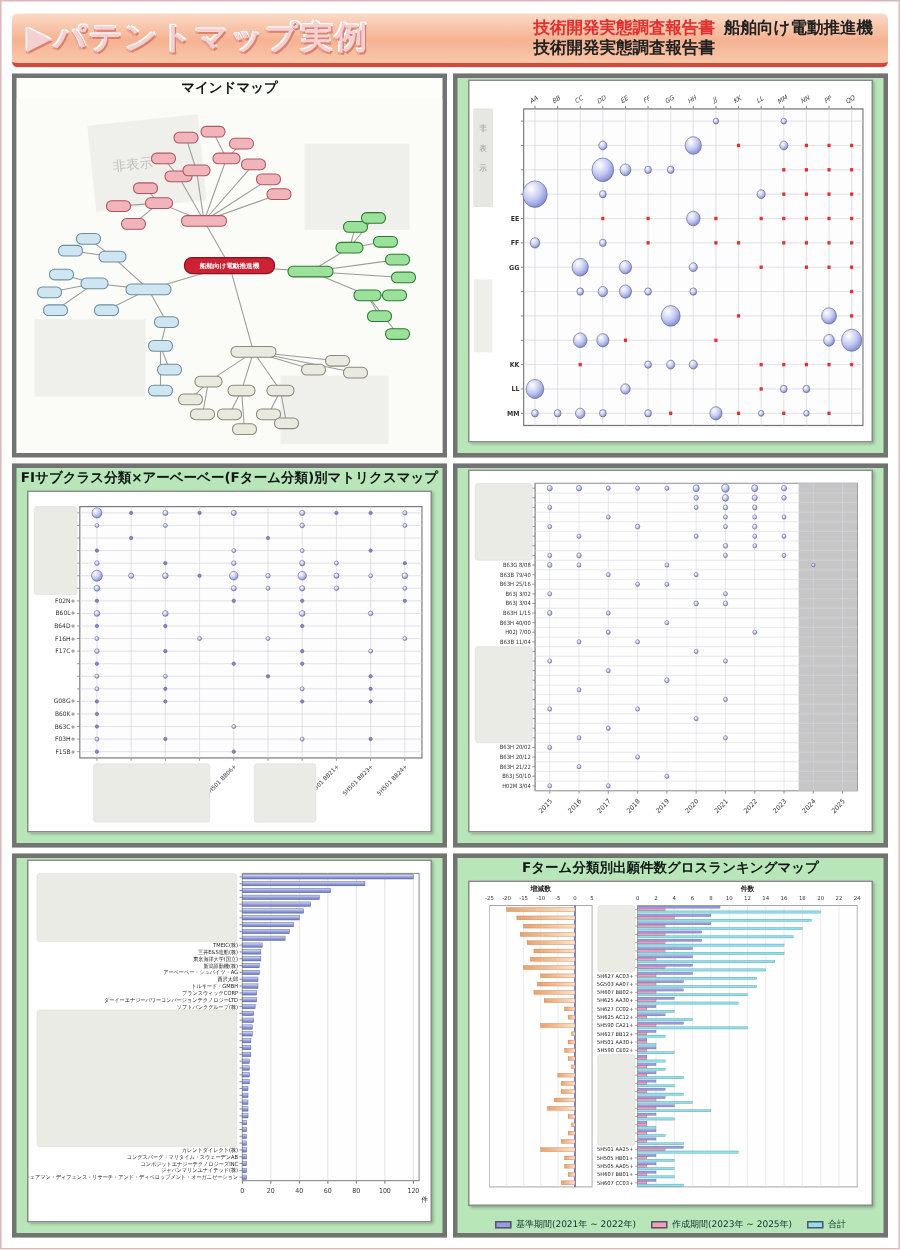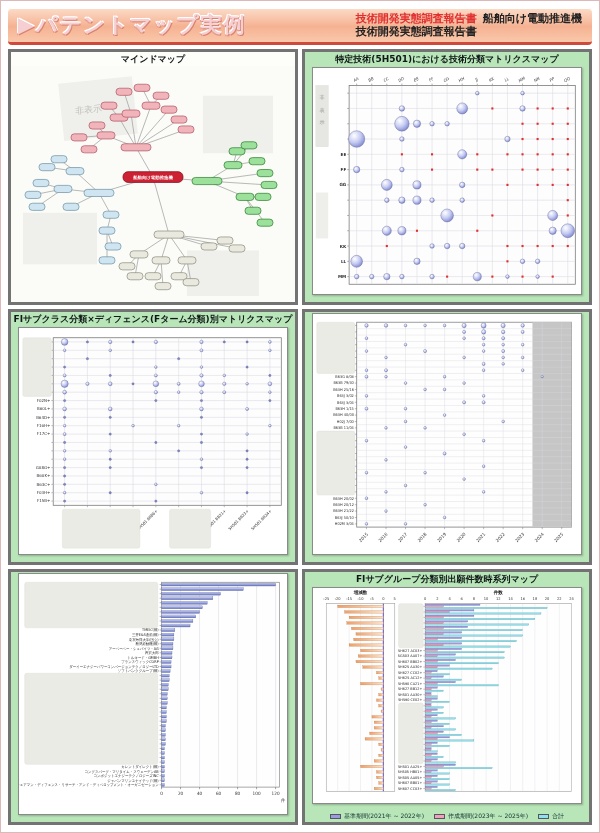--- a/index.html
+++ b/index.html
@@ -166,21 +166,20 @@
             <rect x="181" y="112.4" width="30" height="7.2" rx="3.4" fill="#9be09b" stroke="#2a7d2a" stroke-width="0.7"></rect>
             <rect x="73" y="124.4" width="30" height="7.2" rx="3.4" fill="#cfe6f2" stroke="#6a8ea0" stroke-width="0.7"></rect>
             <rect x="143" y="166.4" width="30" height="7.2" rx="3.4" fill="#e9e9df" stroke="#8a8a78" stroke-width="0.7"></rect>
             <rect x="112" y="106.6" width="60" height="10.8" rx="5" fill="#cc2233" stroke="#881122" stroke-width="0.8"></rect>
             <text x="142" y="113.6" font-size="4.4" text-anchor="middle" fill="#fff" font-weight="bold">船舶向け電動推進機</text>
           </svg>
         </div>
     </div>
 
     <div class="panel">
-      <div class="panel-title">特定技術(5H501)における技術分類マトリクスマップ</div>
       <div class="chart-box" id="c-tech">
           <svg viewBox="0 0 282 232" preserveAspectRatio="none">
             <defs>
               <radialGradient id="gb1" cx="35%" cy="30%" r="75%">
                 <stop offset="0%" stop-color="#ffffff"></stop>
                 <stop offset="55%" stop-color="#c4caf2"></stop>
                 <stop offset="100%" stop-color="#7f88cf"></stop>
               </radialGradient>
             </defs>
             <rect x="38" y="18" width="238" height="204" fill="#fdfdfe" stroke="#777" stroke-width="0.8"></rect>
@@ -355,21 +354,21 @@
             <circle cx="93.53333333333333" cy="214.15384615384613" r="2.375" fill="url(#gb1)" stroke="#555a88" stroke-width="0.4"></circle>
             <circle cx="125.26666666666667" cy="214.15384615384613" r="2.375" fill="url(#gb1)" stroke="#555a88" stroke-width="0.4"></circle>
             <circle cx="172.86666666666667" cy="214.15384615384613" r="4.2749999999999995" fill="url(#gb1)" stroke="#555a88" stroke-width="0.4"></circle>
             <circle cx="204.6" cy="214.15384615384613" r="1.9" fill="url(#gb1)" stroke="#555a88" stroke-width="0.4"></circle>
             <circle cx="236.33333333333334" cy="214.15384615384613" r="1.9" fill="url(#gb1)" stroke="#555a88" stroke-width="0.4"></circle>
           </svg>
         </div>
     </div>
 
     <div class="panel">
-      <div class="panel-title">FIサブクラス分類×ディフェンス(Fターム分類)別マトリクスマップ</div>
+      <div class="panel-title">FIサブクラス分類×アーベーベー(Fターム分類)別マトリクスマップ</div>
       <div class="chart-box" id="c-fi">
           <svg viewBox="0 0 282 232" preserveAspectRatio="none">
             <defs>
               <radialGradient id="gb2" cx="35%" cy="30%" r="75%">
                 <stop offset="0%" stop-color="#ffffff"></stop>
                 <stop offset="55%" stop-color="#c4caf2"></stop>
                 <stop offset="100%" stop-color="#7f88cf"></stop>
               </radialGradient>
             </defs>
             <rect x="36" y="10" width="240" height="172" fill="#fdfdfe" stroke="#777" stroke-width="0.8"></rect>
@@ -882,21 +881,21 @@
             <text x="147" y="200.70000000000002" font-size="3.6" text-anchor="end" fill="#222">ジャパンマリンユナイテッド(株)</text>
             <line x1="148" y1="203.8" x2="150" y2="203.8" stroke="#666" stroke-width="0.5"></line>
             <text x="147" y="205.10000000000002" font-size="3.6" text-anchor="end" fill="#222">チェアマン・ディフェンス・リサーチ・アンド・ディベロップメント・オーガニゼーション</text>
             <rect x="6" y="8" width="140" height="44" rx="2" fill="#ebebe6" stroke="#dddcd4" stroke-width="0.4"></rect>
             <rect x="6" y="96" width="140" height="88" rx="2" fill="#ebebe6" stroke="#dddcd4" stroke-width="0.4"></rect>
           </svg>
         </div>
     </div>
 
     <div class="panel">
-      <div class="panel-title">FIサブグループ分類別出願件数時系列マップ</div>
+      <div class="panel-title">Fターム分類別出願件数グロスランキングマップ</div>
       <div class="chart-box" id="c-gross">
           <svg viewBox="0 0 282 220" preserveAspectRatio="none">
             <defs>
               <linearGradient id="go" x1="0" y1="0" x2="1" y2="0">
                 <stop offset="0%" stop-color="#eda06a"></stop>
                 <stop offset="100%" stop-color="#fbe3cc"></stop>
               </linearGradient>
             </defs>
             <rect x="14" y="16" width="72" height="192" fill="#fefefe" stroke="#999" stroke-width="0.6"></rect>
             <rect x="118" y="16" width="154" height="192" fill="#fefefe" stroke="#999" stroke-width="0.6"></rect>

